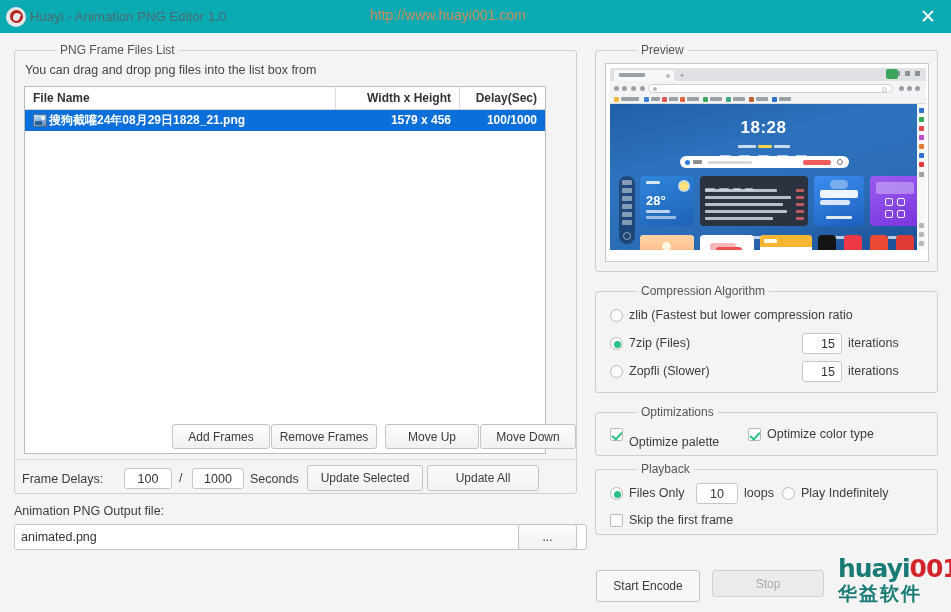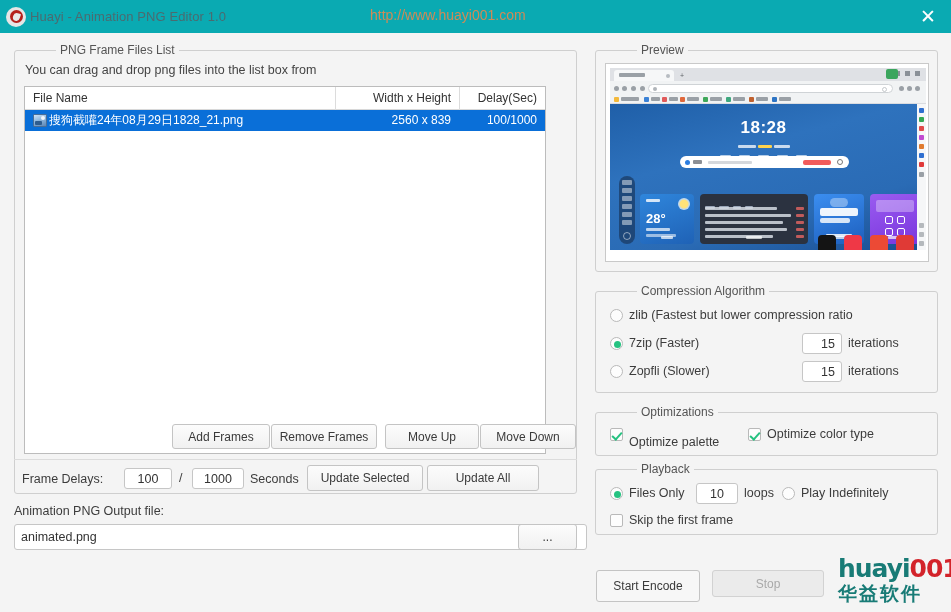--- a/index.html
+++ b/index.html
@@ -70,20 +70,21 @@
   
   #grp-files { left: 14px; top: 50px; width: 563px; height: 444px; }
   .hint {
     position: absolute; left: 10px; top: 12px;
     font-size: 12.5px; color: #444;
   }
   .listbox {
     position: absolute; left: 9px; top: 35px; width: 522px; height: 368px;
     background: #ffffff; border: 1px solid #bcbcbc;
     overflow: hidden;
+    font-weight: bold;
   }
   .lb-head {
     display: flex; height: 23px; align-items: center;
     border-bottom: 1px solid #d8d8d8; background: #fff;
   }
   .lb-head .col { font-size: 12px; color: #333; padding: 0 8px; white-space: nowrap; }
   .col-name { width: 310px; }
   .col-size { width: 124px; text-align: right; border-left: 1px solid #dcdcdc; height: 23px; line-height: 23px;}
   .col-delay { width: 86px; text-align: right; border-left: 1px solid #dcdcdc; height: 23px; line-height: 23px;}
   .lb-row {
@@ -199,21 +200,21 @@
   .sb-txt { position:absolute; left:13px; top:4px; width:9px; height:4px; background:#8b8f95; border-radius:1px;}
   .sb-ph  { position:absolute; left:28px; top:4.5px; width:44px; height:3px; background:#d5d8dc; border-radius:1px;}
   .sb-red { position:absolute; right:18px; top:3.5px; width:28px; height:5px; background:#ee3f3f; border-radius:2px; opacity:.85;}
   .sb-mag { position:absolute; right:6px; top:3px; width:6px; height:6px; border:1.2px solid #777; border-radius:50%;}
 
   .dock { position:absolute; left:9px; top:72px; width:16px; height:68px;
           background:rgba(20,40,70,.55); border-radius:8px; }
   .dock s { position:absolute; left:3px; width:10px; height:5px; background:rgba(255,255,255,.45); border-radius:1px;}
   .dock .gear { position:absolute; left:4px; bottom:4px; width:8px; height:8px; border:1px solid rgba(255,255,255,.5); border-radius:50%;}
 
-  .card { position:absolute; border-radius:4px; overflow:hidden;margin-top:18px; }
+  .card { position:absolute; border-radius:4px; overflow:hidden; }
   .card-cap { position:absolute; text-align:center; width:100%; }
   .card-cap s { display:inline-block; height:3px; background:rgba(255,255,255,.7); border-radius:1px;}
 
   .w-weather { left:30px; top:72px; width:54px; height:50px;
                background: linear-gradient(160deg,#2f86dc,#1f62b6); }
   .w-weather .deg { position:absolute; left:6px; top:17px; color:#fff; font-size:13px; font-weight:bold; }
   .w-weather .t1 { position:absolute; left:6px; top:5px; width:14px; height:3px; background:rgba(255,255,255,.8); border-radius:1px;}
   .w-weather .t2 { position:absolute; left:6px; top:34px; width:24px; height:3px; background:rgba(255,255,255,.7); border-radius:1px;}
   .w-weather .t3 { position:absolute; left:6px; top:40px; width:30px; height:3px; background:rgba(255,255,255,.55); border-radius:1px;}
   .w-weather .sun { position:absolute; right:4px; top:4px; width:12px; height:12px; border-radius:50%;
@@ -347,21 +348,21 @@
       <div class="lb-head">
         <div class="col col-name">File Name</div>
         <div class="col col-size">Width x Height</div>
         <div class="col col-delay">Delay(Sec)</div>
       </div>
       <div class="lb-row">
         <div class="col col-name">
           <span class="file-icon"></span>
           <span>搜狗截嚾24年08月29日1828_21.png</span>
         </div>
-        <div class="col col-size">2560 x 839</div>
+        <div class="col col-size">1579 x 456</div>
         <div class="col col-delay">100/1000</div>
       </div>
     </div>
   </div>
 
   <button class="btn" id="btn-add">Add Frames</button>
   <button class="btn" id="btn-remove">Remove Frames</button>
   <button class="btn" id="btn-moveup">Move Up</button>
   <button class="btn" id="btn-movedown">Move Down</button>
 
@@ -552,21 +553,21 @@
     </div>
   </div>
 
   <div class="group" id="grp-comp">
     <div class="glabel">Compression Algorithm</div>
 
     <span class="radio" id="rb-zlib"></span>
     <span class="rlabel" id="lb-zlib">zlib (Fastest but lower compression ratio</span>
 
     <span class="radio on" id="rb-7zip"></span>
-    <span class="rlabel" id="lb-7zip">7zip (Faster)</span>
+    <span class="rlabel" id="lb-7zip">7zip (Files)</span>
     <input class="input" id="in-it1" value="15" style="">
     <span class="rlabel" id="lb-it1">iterations</span>
 
     <span class="radio" id="rb-zopfli"></span>
     <span class="rlabel" id="lb-zopfli">Zopfli (Slower)</span>
     <input class="input" id="in-it2" value="15" style="">
     <span class="rlabel" id="lb-it2">iterations</span>
   </div>
 
   <div class="group" id="grp-opt">

